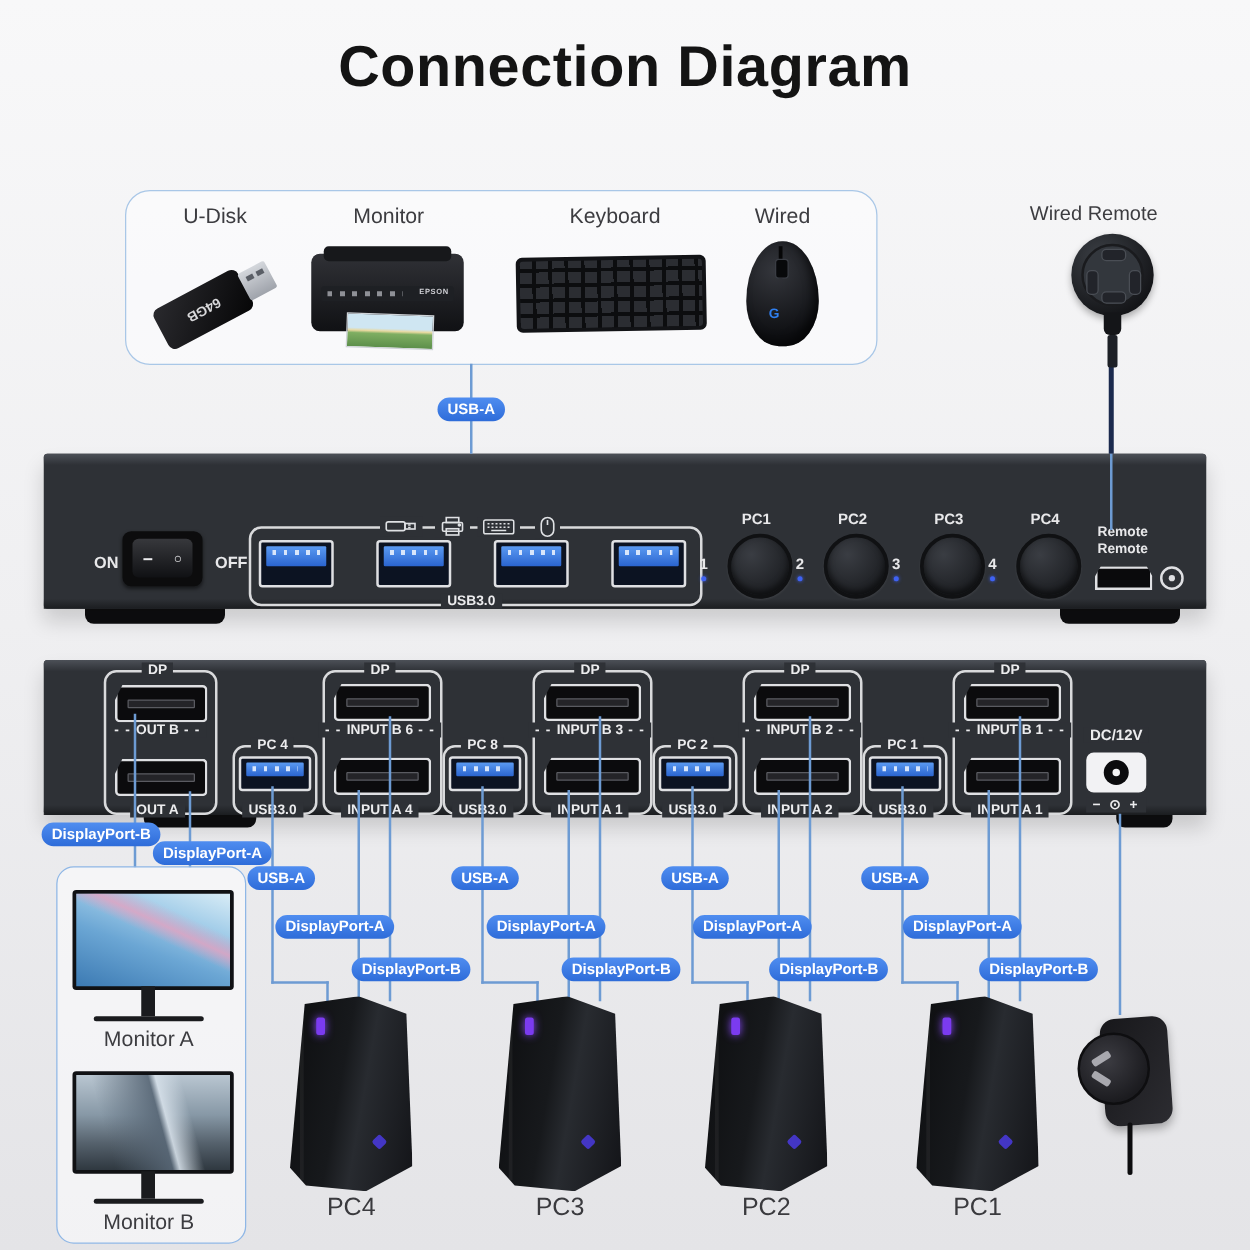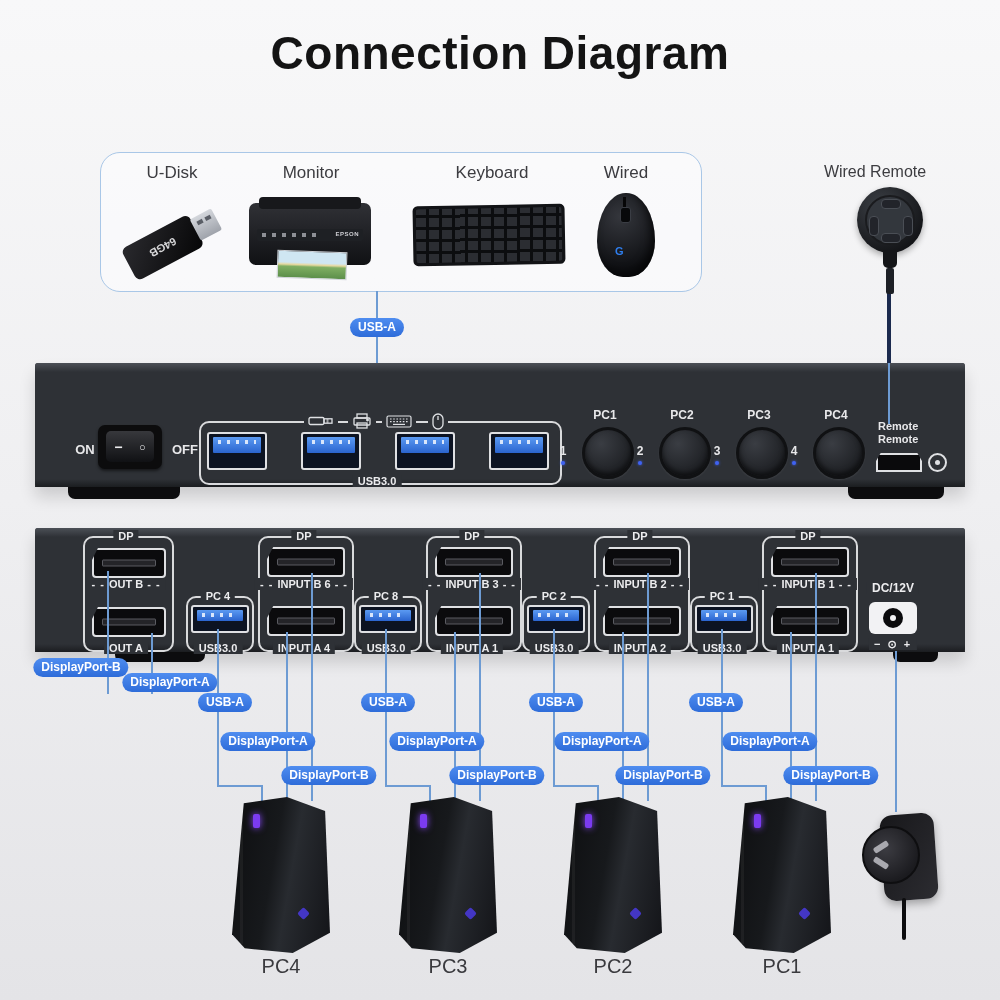--- a/index.html
+++ b/index.html
@@ -370,20 +370,39 @@
   <div class="badge" style="left:497px;top:766px;">DisplayPort-B</div>
 
   <div class="badge" style="left:556px;top:693px;">USB-A</div>
   <div class="badge" style="left:602px;top:732px;">DisplayPort-A</div>
   <div class="badge" style="left:663px;top:766px;">DisplayPort-B</div>
 
   <div class="badge" style="left:716px;top:693px;">USB-A</div>
   <div class="badge" style="left:770px;top:732px;">DisplayPort-A</div>
   <div class="badge" style="left:831px;top:766px;">DisplayPort-B</div>
 
+  <div class="abs" style="left:45px;top:693px;width:150px;height:300px;border:1.5px solid #8fb7e6;border-radius:14px;background:rgba(251,252,254,.6);z-index:5;">
+    <div class="mon-frame" style="left:12px;top:18px;width:123px;height:74px;">
+      <div class="mon-screen" style="background:
+        linear-gradient(25deg,rgba(0,0,0,0) 52%,rgba(233,160,190,.75) 62%,rgba(0,0,0,0) 74%),
+        linear-gradient(200deg,#d8ecf6 0%,#9fcbe8 30%,#6ba6d4 58%,#3c7ab3 100%);"></div>
+    </div>
+    <div class="stand" style="left:67px;top:95px;width:11px;height:24px;"></div>
+    <div class="stand" style="left:29px;top:119px;width:88px;height:4px;border-radius:2px;"></div>
+    <div class="plabel" style="left:73px;top:128px;">Monitor A</div>
+
+    <div class="mon-frame" style="left:12px;top:163px;width:123px;height:76px;">
+      <div class="mon-screen" style="background:
+        linear-gradient(255deg,rgba(0,0,0,0) 28%,rgba(214,224,233,.9) 42%,rgba(88,103,118,.9) 46%,rgba(0,0,0,0) 78%),
+        linear-gradient(180deg,#b9c6d1 0%,#8798a6 42%,#55616c 72%,#2f3840 100%);"></div>
+    </div>
+    <div class="stand" style="left:67px;top:243px;width:11px;height:22px;"></div>
+    <div class="stand" style="left:29px;top:265px;width:88px;height:4px;border-radius:2px;"></div>
+    <div class="plabel" style="left:73px;top:274px;">Monitor B</div>
+  </div>
 
   <div class="tower" style="left:232px;top:797px;">
       <div class="seam"></div>
       <div class="ledstrip"></div>
       <div class="logo"></div>
     </div>
   <div class="tower" style="left:399px;top:797px;">
       <div class="seam"></div>
       <div class="ledstrip"></div>
       <div class="logo"></div>

